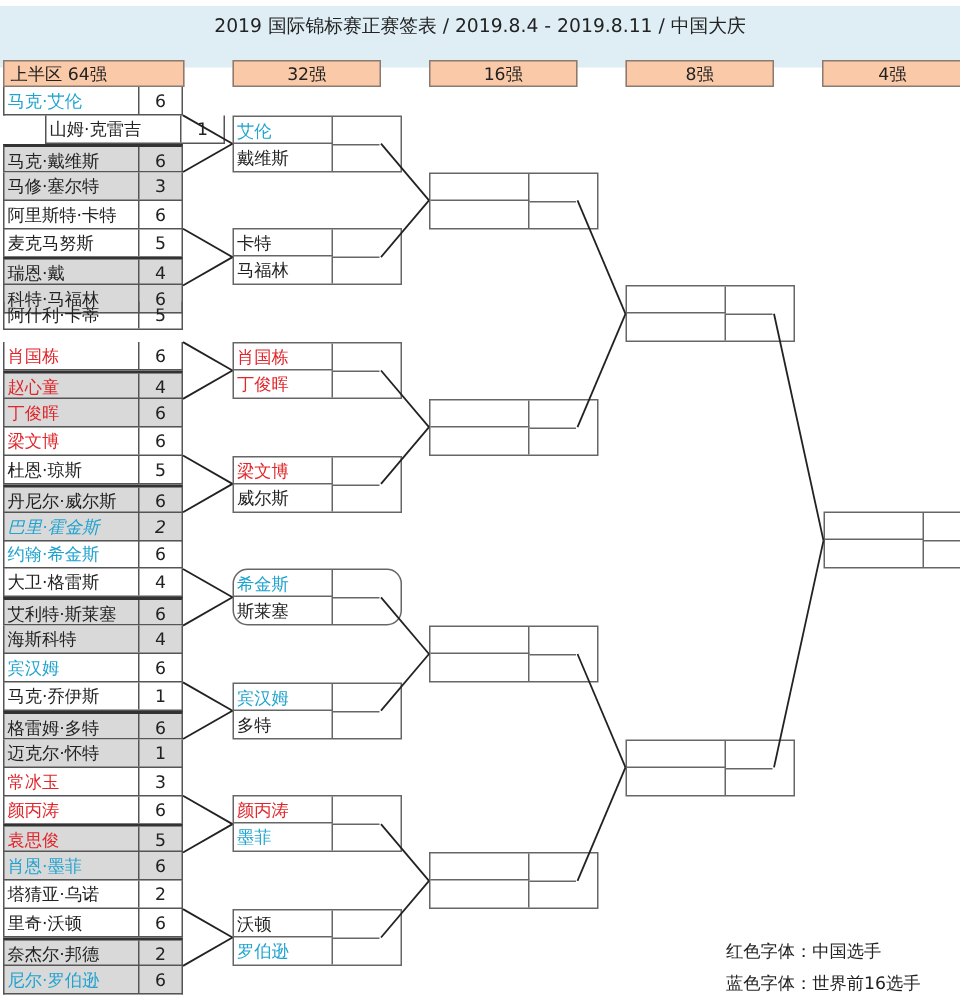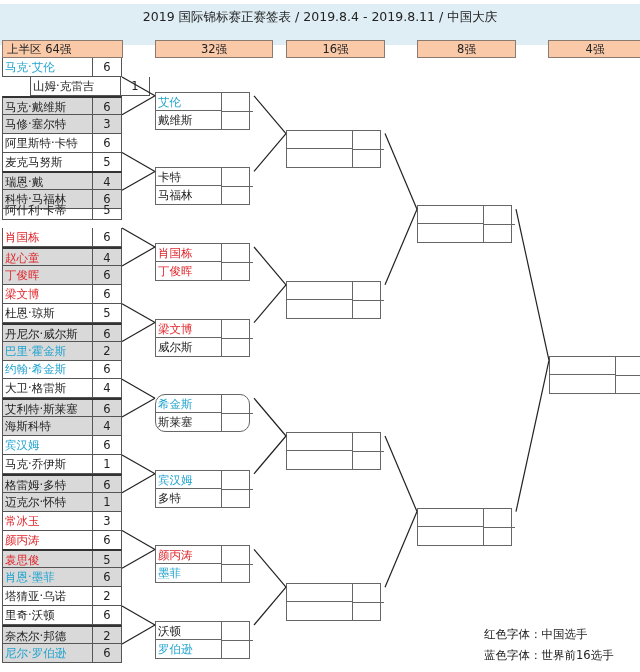--- a/index.html
+++ b/index.html
@@ -7,37 +7,37 @@
   .title{position:absolute;left:0;top:4px;width:640px;height:41px;background:#dfeef5;font-size:12.5px;text-align:center;line-height:25px;color:#222;}
   .hdr{position:absolute;top:40px;height:18px;background:#f9c9a8;border:1px solid #8a7a70;box-sizing:border-box;font-size:11.5px;line-height:16px;text-align:center;}
   .hdr.left{text-align:left;padding-left:4px;}
   .row{position:absolute;left:2px;width:120px;height:19px;box-sizing:border-box;border:1px solid #555;border-top:none;font-size:11.5px;}
   .row .nm{position:absolute;left:0;top:0;width:90px;height:18px;line-height:18px;padding-left:2px;box-sizing:border-box;border-right:1px solid #555;white-space:nowrap;overflow:hidden;}
   .row .sc{position:absolute;left:90px;top:0;width:28px;height:18px;line-height:18px;text-align:center;}
   .row.gray{background:#d9d9d9;}
   .row.thick{border-top:2px solid #333;}
   .red{color:#e0262b;}
   .blue{color:#1fa3cf;}
-  .box{position:absolute;width:95px;height:38px;border:1px solid #666;box-sizing:border-box;background:#fff;margin-top:15px;}
+  .box{position:absolute;width:113px;height:38px;border:1px solid #666;box-sizing:border-box;background:#fff;}
   .box .cell{position:absolute;left:0;height:18px;width:66px;border-right:1px solid #666;box-sizing:border-box;font-size:11.5px;line-height:18px;padding-left:2px;white-space:nowrap;}
   .box .cell.top{top:0;border-bottom:1px solid #666;}
   .box .cell.bot{top:18px;}
   .box .sc{position:absolute;left:66px;width:31px;height:18px;}
   .box .sc.top{top:0;border-bottom:1px solid #666;}
   .box .sc.bot{top:18px;}
   svg.lines{position:absolute;left:0;top:0;}
   .legend{position:absolute;left:484px;font-size:11.5px;color:#222;}
 </style>
 </head>
 <body>
 
 <div class="title">2019 国际锦标赛正赛签表 / 2019.8.4 - 2019.8.11 / 中国大庆</div>
 
 <div class="hdr left" style="left:2px;width:121px;">上半区  64强</div>
-<div class="hdr" style="left:155px;width:118px;">32强</div>
+<div class="hdr" style="left:155px;width:99px;">32强</div>
 <div class="hdr" style="left:286px;width:99px;">16强</div>
 <div class="hdr" style="left:417px;width:99px;">8强</div>
 <div class="hdr" style="left:548px;width:94px;">4强</div>
 
 <div id="r64">
     <div class="row" style="top: 58px;">
       <div class="nm blue">马克·艾伦</div>
       <div class="sc">6</div>
     </div>
     <div class="row" style="top: 76.9px; margin-left: 28px;">
@@ -89,21 +89,21 @@
       <div class="sc">6</div>
     </div>
     <div class="row" style="top: 303.7px;">
       <div class="nm">杜恩·琼斯</div>
       <div class="sc">5</div>
     </div>
     <div class="row gray thick" style="top: 322.6px;">
       <div class="nm">丹尼尔·威尔斯</div>
       <div class="sc">6</div>
     </div>
-    <div class="row gray" style="top: 341.5px;">
+    <div class="row gray" style="top: 341.5px; font-style: italic;">
       <div class="nm blue">巴里·霍金斯</div>
       <div class="sc">2</div>
     </div>
     <div class="row" style="top: 360.4px;">
       <div class="nm blue">约翰·希金斯</div>
       <div class="sc">6</div>
     </div>
     <div class="row" style="top: 379.3px;">
       <div class="nm">大卫·格雷斯</div>
       <div class="sc">4</div>

